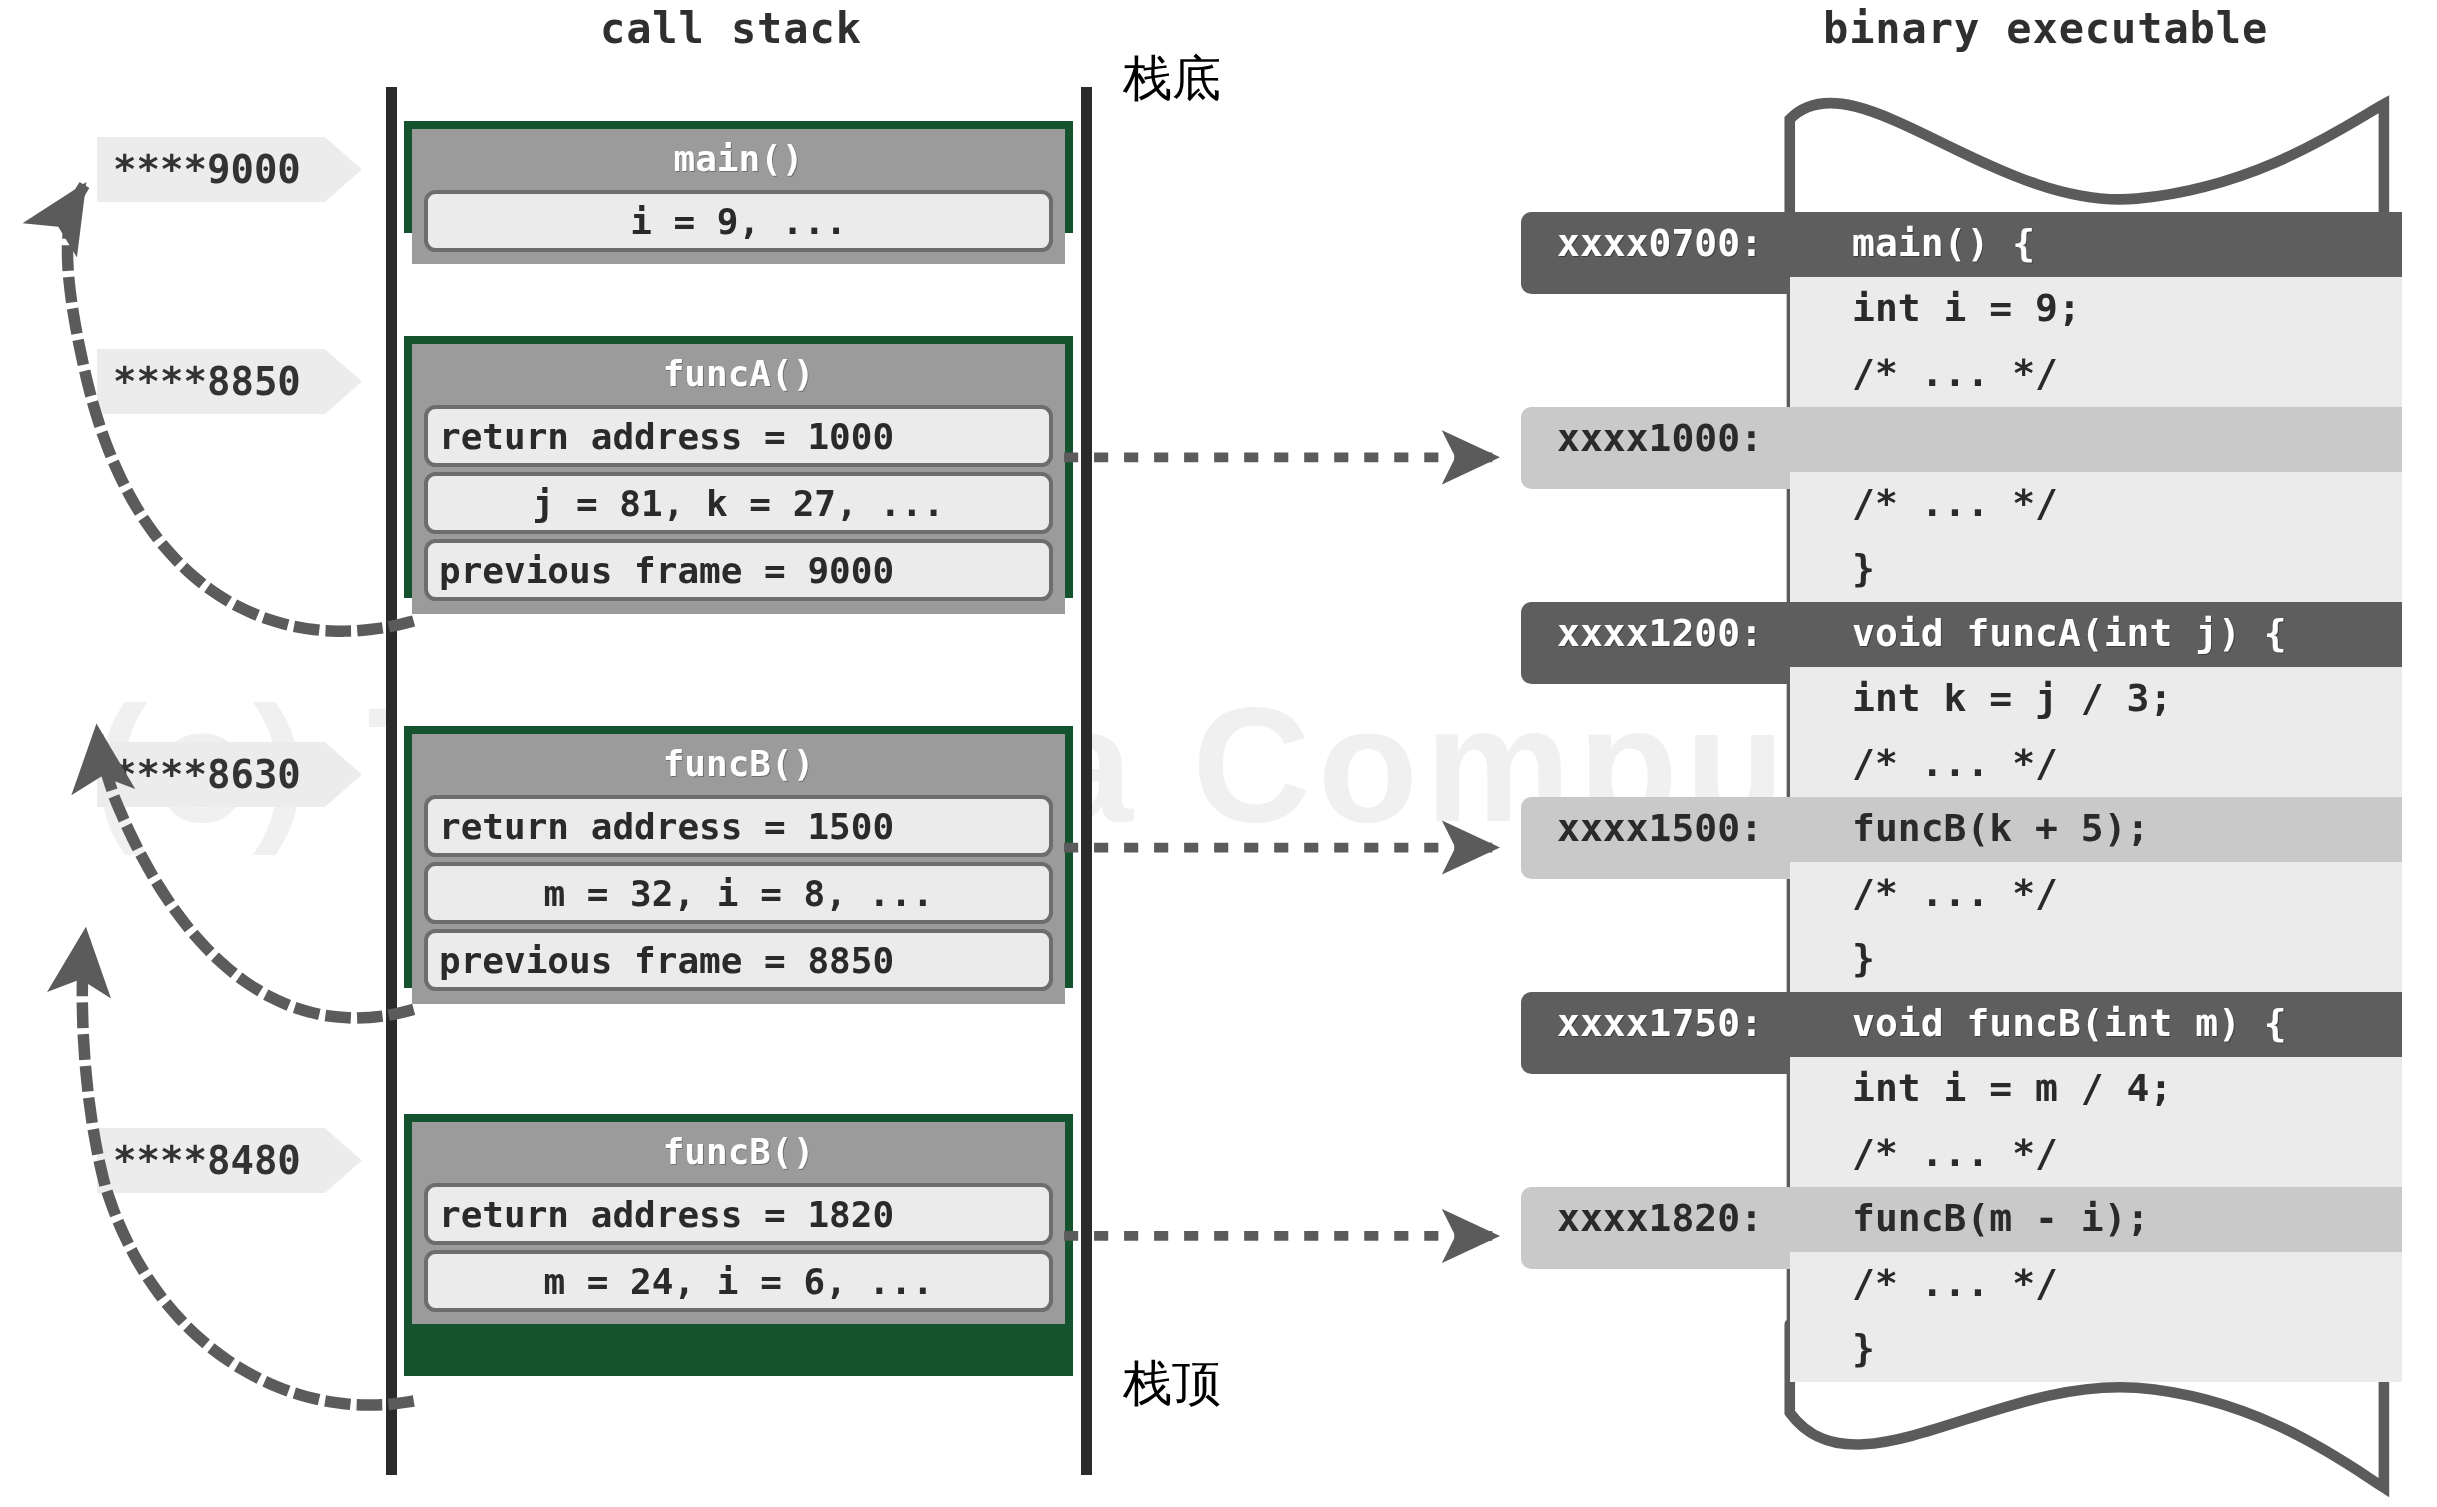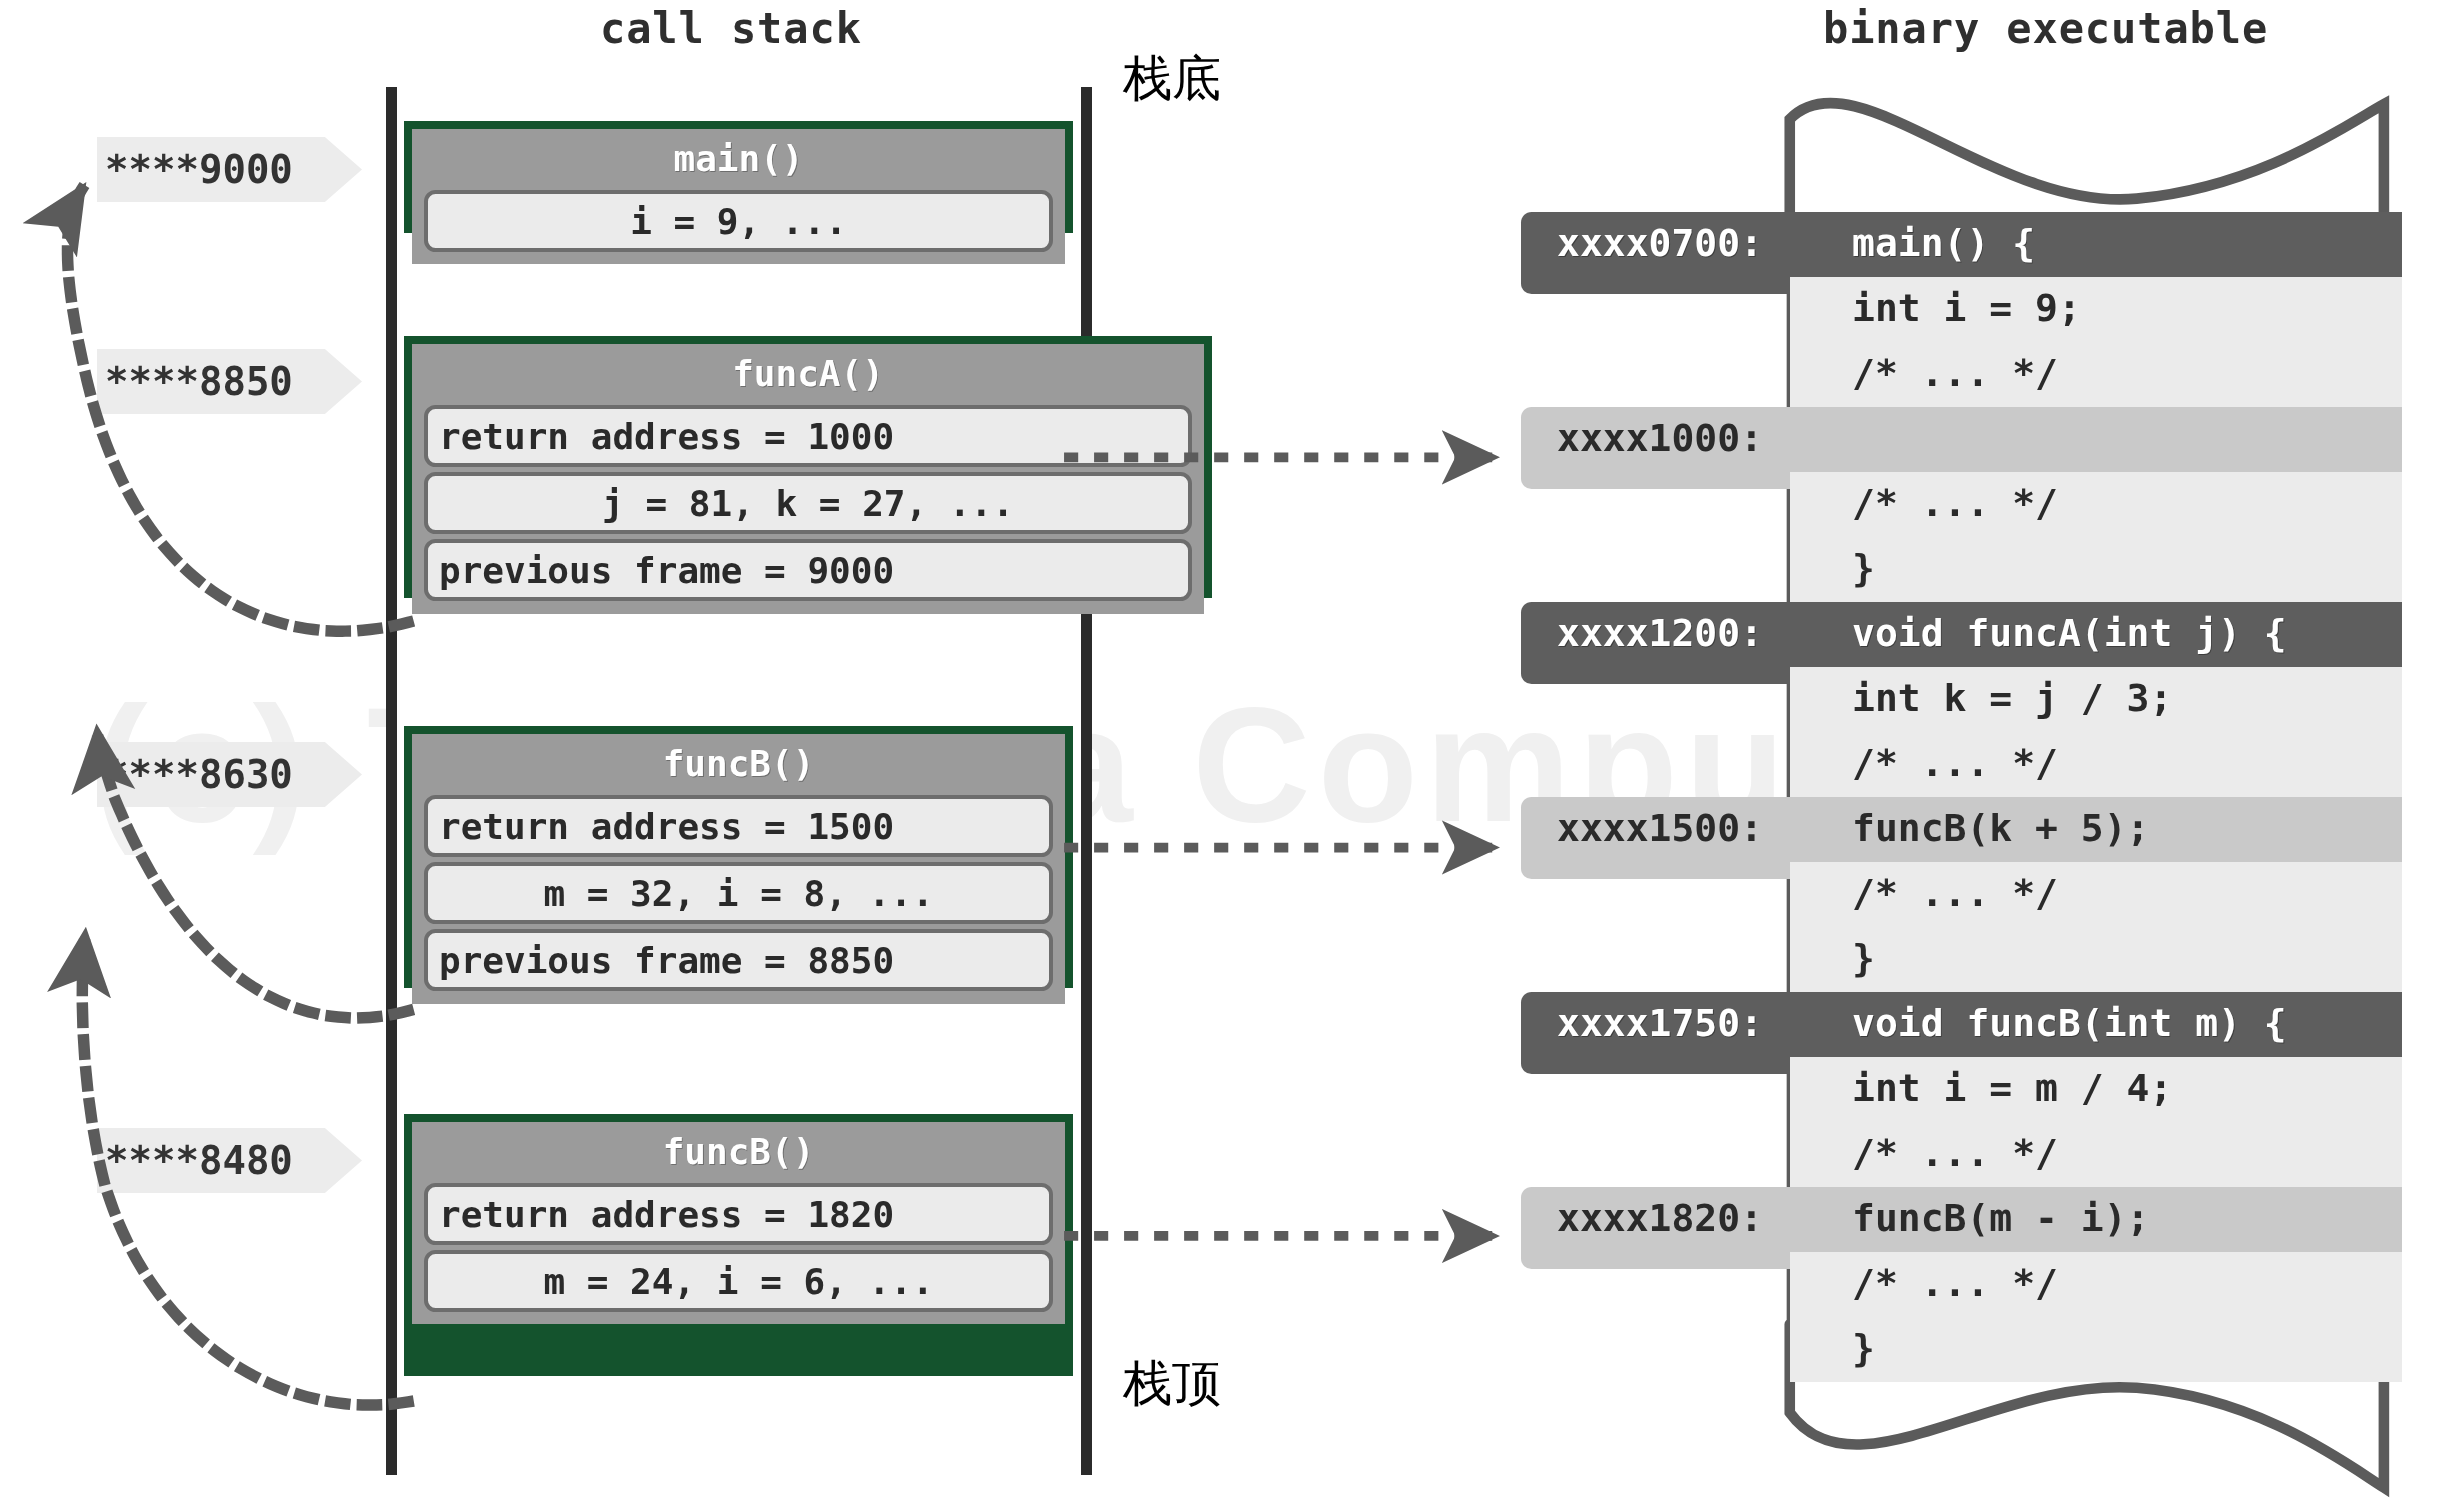--- a/index.html
+++ b/index.html
@@ -34,29 +34,29 @@
   .frame-inner{background:#9b9b9b;padding:7px 12.4px 12.4px 12.4px;box-sizing:border-box;}
   .frame-title{text-align:center;color:#fff;font-size:36px;font-weight:700;
     line-height:1.25;text-shadow:0.9px 0.9px 0 #6e6e6e;padding-bottom:3.5px;}
   .slot{background:#ebebeb;border:4.4px solid #6d6d6d;border-radius:11.5px;
     margin-top:5.3px;height:62px;line-height:55px;font-size:36px;color:#2a2a2a;
     font-weight:700;box-sizing:border-box;text-align:center;
     white-space:nowrap;overflow:hidden;}
   .slot.left{text-align:left;padding-left:10.6px;}
 
   #frame-main   {left:404px;top:121px;width:669px;height:112px;}
-  #frame-funcA  {left:404px;top:336px;width:808px;height:262px;}
+  #frame-funcA  {left:404px;top:336px;width:669px;height:262px;}
   #frame-funcB1 {left:404px;top:726px;width:669px;height:262px;}
   #frame-funcB2 {left:404px;top:1114px;width:669px;height:262px;}
 
   
   .addr-tag{position:absolute;height:65px;width:265px;background:#ececec;
     z-index:3;clip-path:polygon(0 0,86% 0,100% 50%,86% 100%,0 100%);
     color:#333;font-size:39px;font-weight:700;line-height:65px;
-    padding-left:8px;box-sizing:border-box;white-space:nowrap;}
+    padding-left:16px;box-sizing:border-box;white-space:nowrap;}
   #addr-9000{left:97px;top:137px;}
   #addr-8850{left:97px;top:349px;}
   #addr-8630{left:97px;top:742px;}
   #addr-8480{left:97px;top:1128px;}
   #code-column{position:absolute;left:1790px;top:212px;width:612px;z-index:4;}
 
   .code-row{position:relative;height:65px;box-sizing:border-box;}
   .code-row .txt{position:absolute;left:62px;top:0;right:0;height:65px;
     line-height:62px;font-size:38px;font-weight:700;color:#2a2a2a;white-space:nowrap;}
   .code-row.hdr{background:#5e5e5e;}

